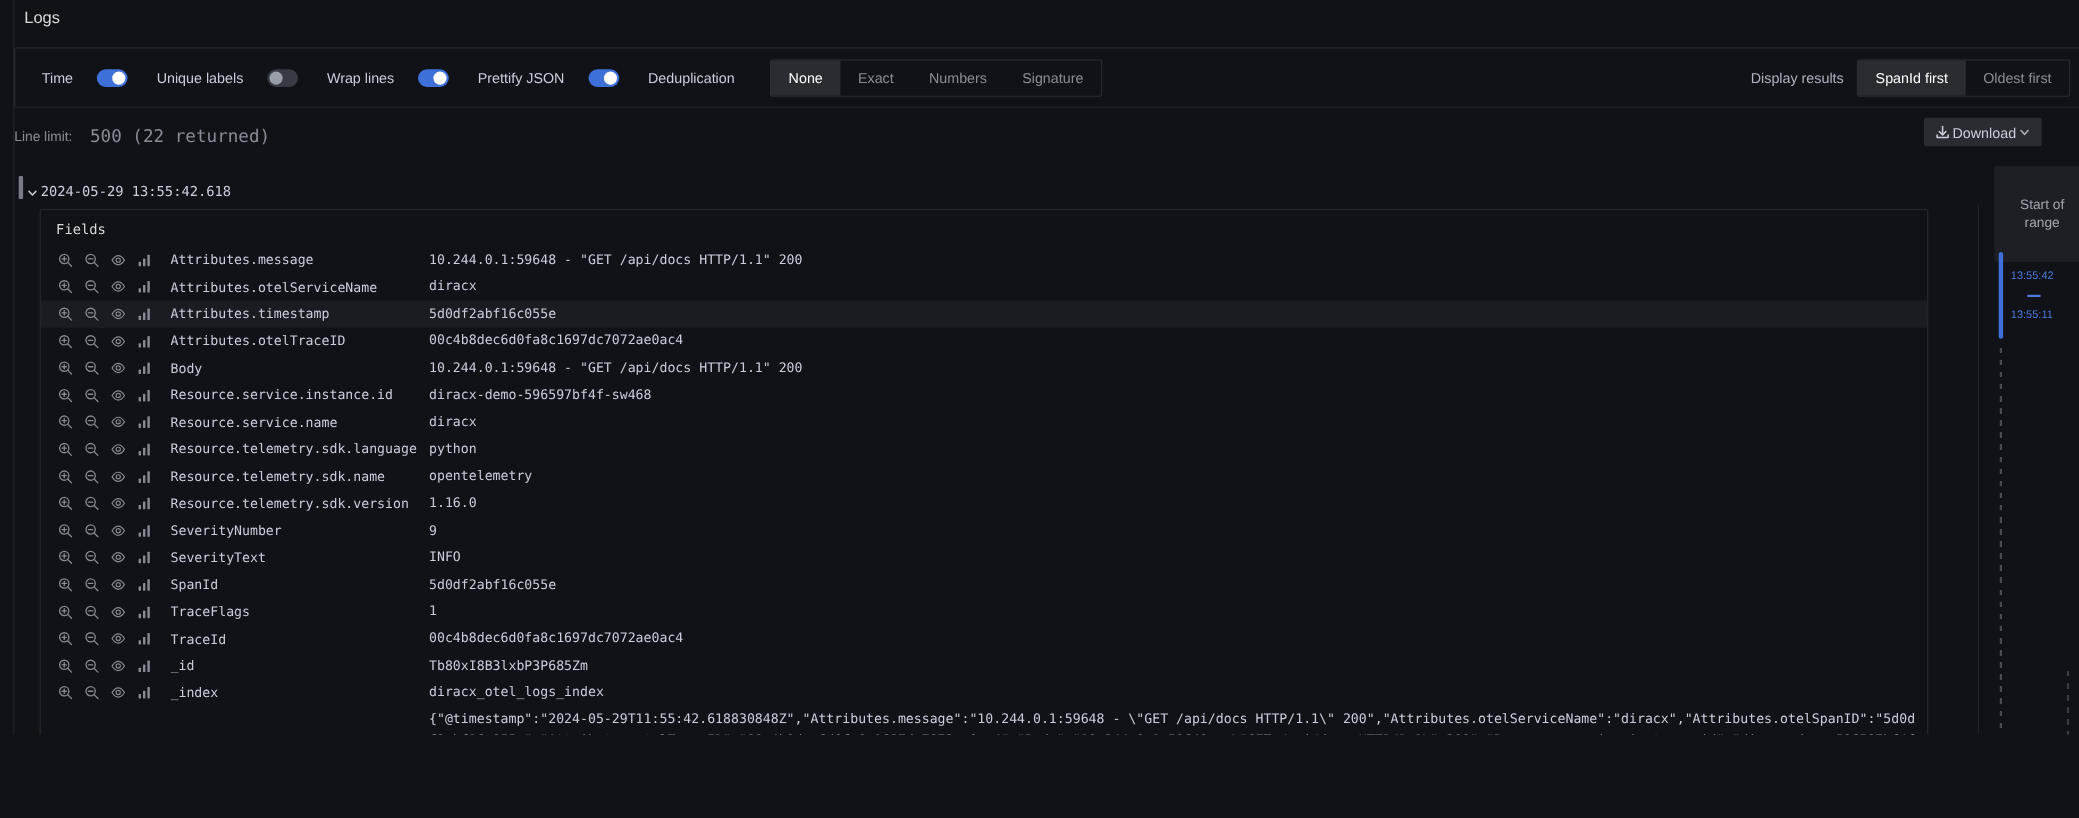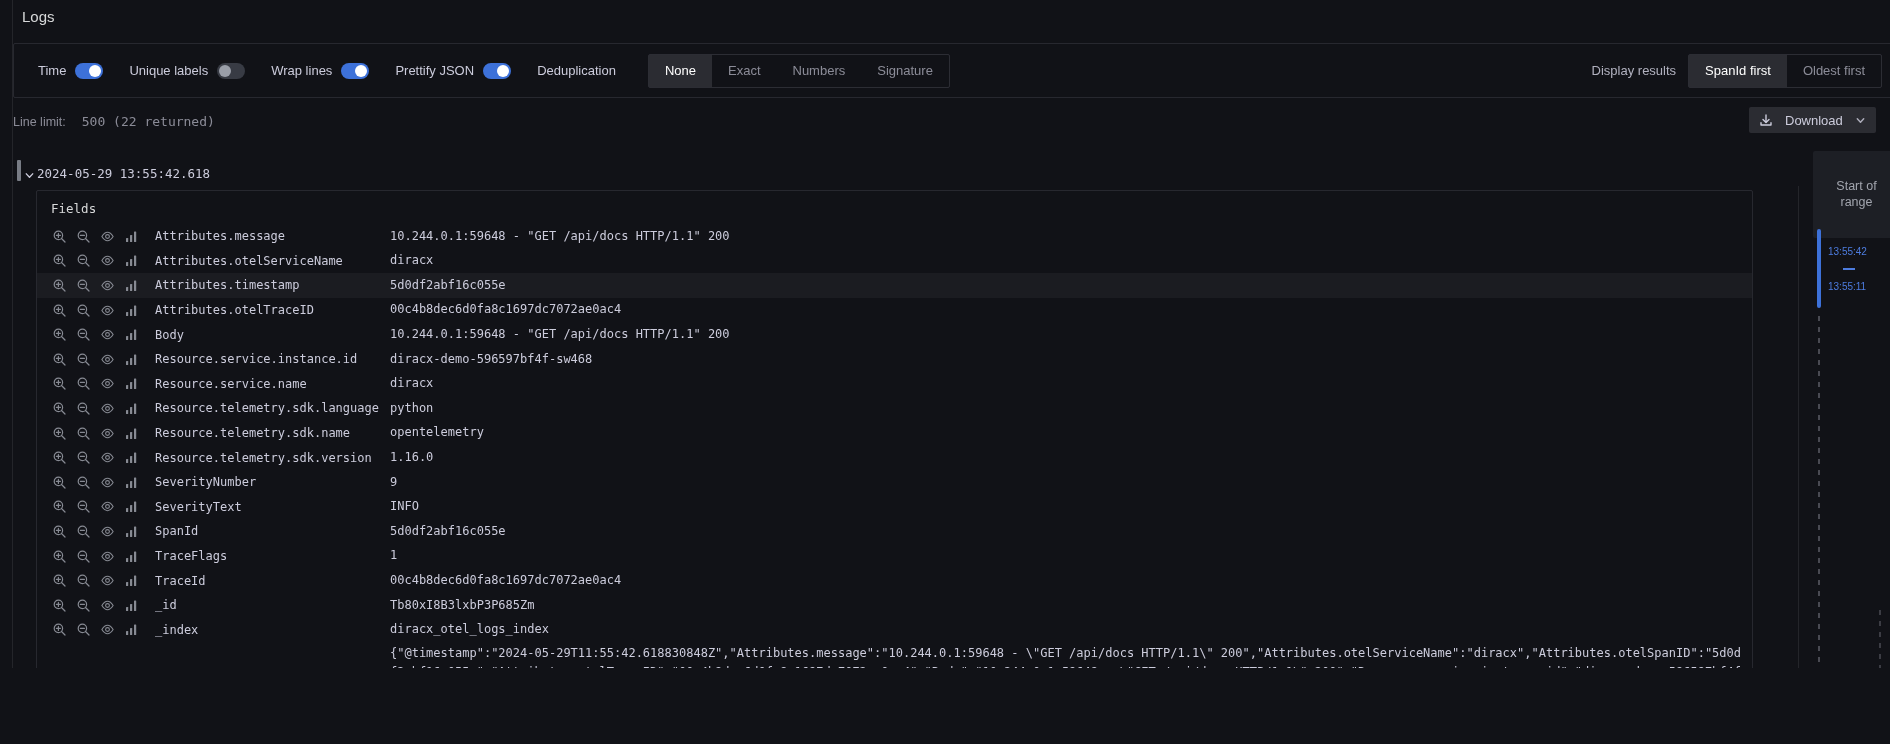--- a/index.html
+++ b/index.html
@@ -7,43 +7,43 @@
         font-family:"Liberation Sans",sans-serif;color:#ccccdc;font-size:13px}
   .mono{font-family:"DejaVu Sans Mono",monospace}
   .vline{position:absolute;width:1px;background:rgba(204,204,220,.10)}
 
   #page-left-border{left:12px;top:0;height:744px}
   #title{position:absolute;left:22px;top:8px;font-size:15px;font-weight:500;color:#d8d9da}
 
   #toolbar{position:absolute;left:13px;top:43px;width:1844px;height:53px;
            border:1px solid rgba(204,204,220,.12);border-radius:2px;
            display:flex;align-items:center;padding:0 16px 0 24px;gap:26px}
-  .toggle-group{display:flex;align-items:center;gap:9px}
+  .toggle-group{display:flex;align-items:center;gap:22px}
   .tg-label{font-size:13px;font-weight:500;color:#ccccdc;white-space:nowrap}
   .switch{position:relative;width:28px;height:16px;border-radius:9px;display:inline-block;cursor:pointer}
   .switch .knob{position:absolute;top:2px;width:12px;height:12px;border-radius:50%}
   .switch.on{background:#3d71d9}
   .switch.on .knob{right:2px;background:#ffffff}
   .switch.off{background:#383b44}
   .switch.off .knob{left:2px;background:#9a9ea8}
   .seg-group{display:flex;align-items:stretch;height:32px;border:1px solid rgba(204,204,220,.15);
              border-radius:2px;overflow:hidden}
   .seg{display:flex;align-items:center;padding:0 16px;font-size:13px;
        color:rgba(204,204,220,.65);cursor:pointer;white-space:nowrap}
   .seg.active{background:rgba(204,204,220,.14);color:#ffffff;font-weight:500}
   .right-group{margin-left:auto;display:flex;align-items:center;gap:12px}
   .dim-label{color:rgba(204,204,220,.85);font-size:13px;white-space:nowrap}
 
   #meta-line{position:absolute;left:13px;top:114px;display:flex;align-items:center;gap:16px;
              font-size:12.5px;color:rgba(204,204,220,.65)}
-  #meta-line .mono{font-size:13px}
+  #meta-line .mono{font-size:16px}
 
   #download-btn{position:absolute;left:1749px;top:107px;height:26px;border:none;border-radius:2px;
                 background:rgba(204,204,220,.14);color:#ccccdc;display:flex;align-items:center;
-                gap:12px;padding:0 10px;font-size:13px;font-family:"Liberation Sans",sans-serif;cursor:pointer}
+                gap:2px;padding:0 10px;font-size:13px;font-family:"Liberation Sans",sans-serif;cursor:pointer}
 
   #log-row{position:absolute;left:17px;top:157px;height:24px;display:flex;align-items:flex-end;cursor:pointer}
   #level-bar{width:4px;height:21px;background:#787c85;border-radius:1px;margin-right:3px}
   #log-chevron{display:flex;align-items:center;margin-right:2px}
   #log-ts{font-size:12.5px;color:#ccccdc}
 
   #fields-box{position:absolute;left:36px;top:190px;width:1715px;height:580px;
               border:1px solid rgba(204,204,220,.12);border-radius:2px;padding-top:10px}
   #fields-title{margin:0 0 8px 14px;font-size:12.5px;color:#d8d9da}
   .frow{display:flex;align-items:center;min-height:24.6px;padding-left:16px}

